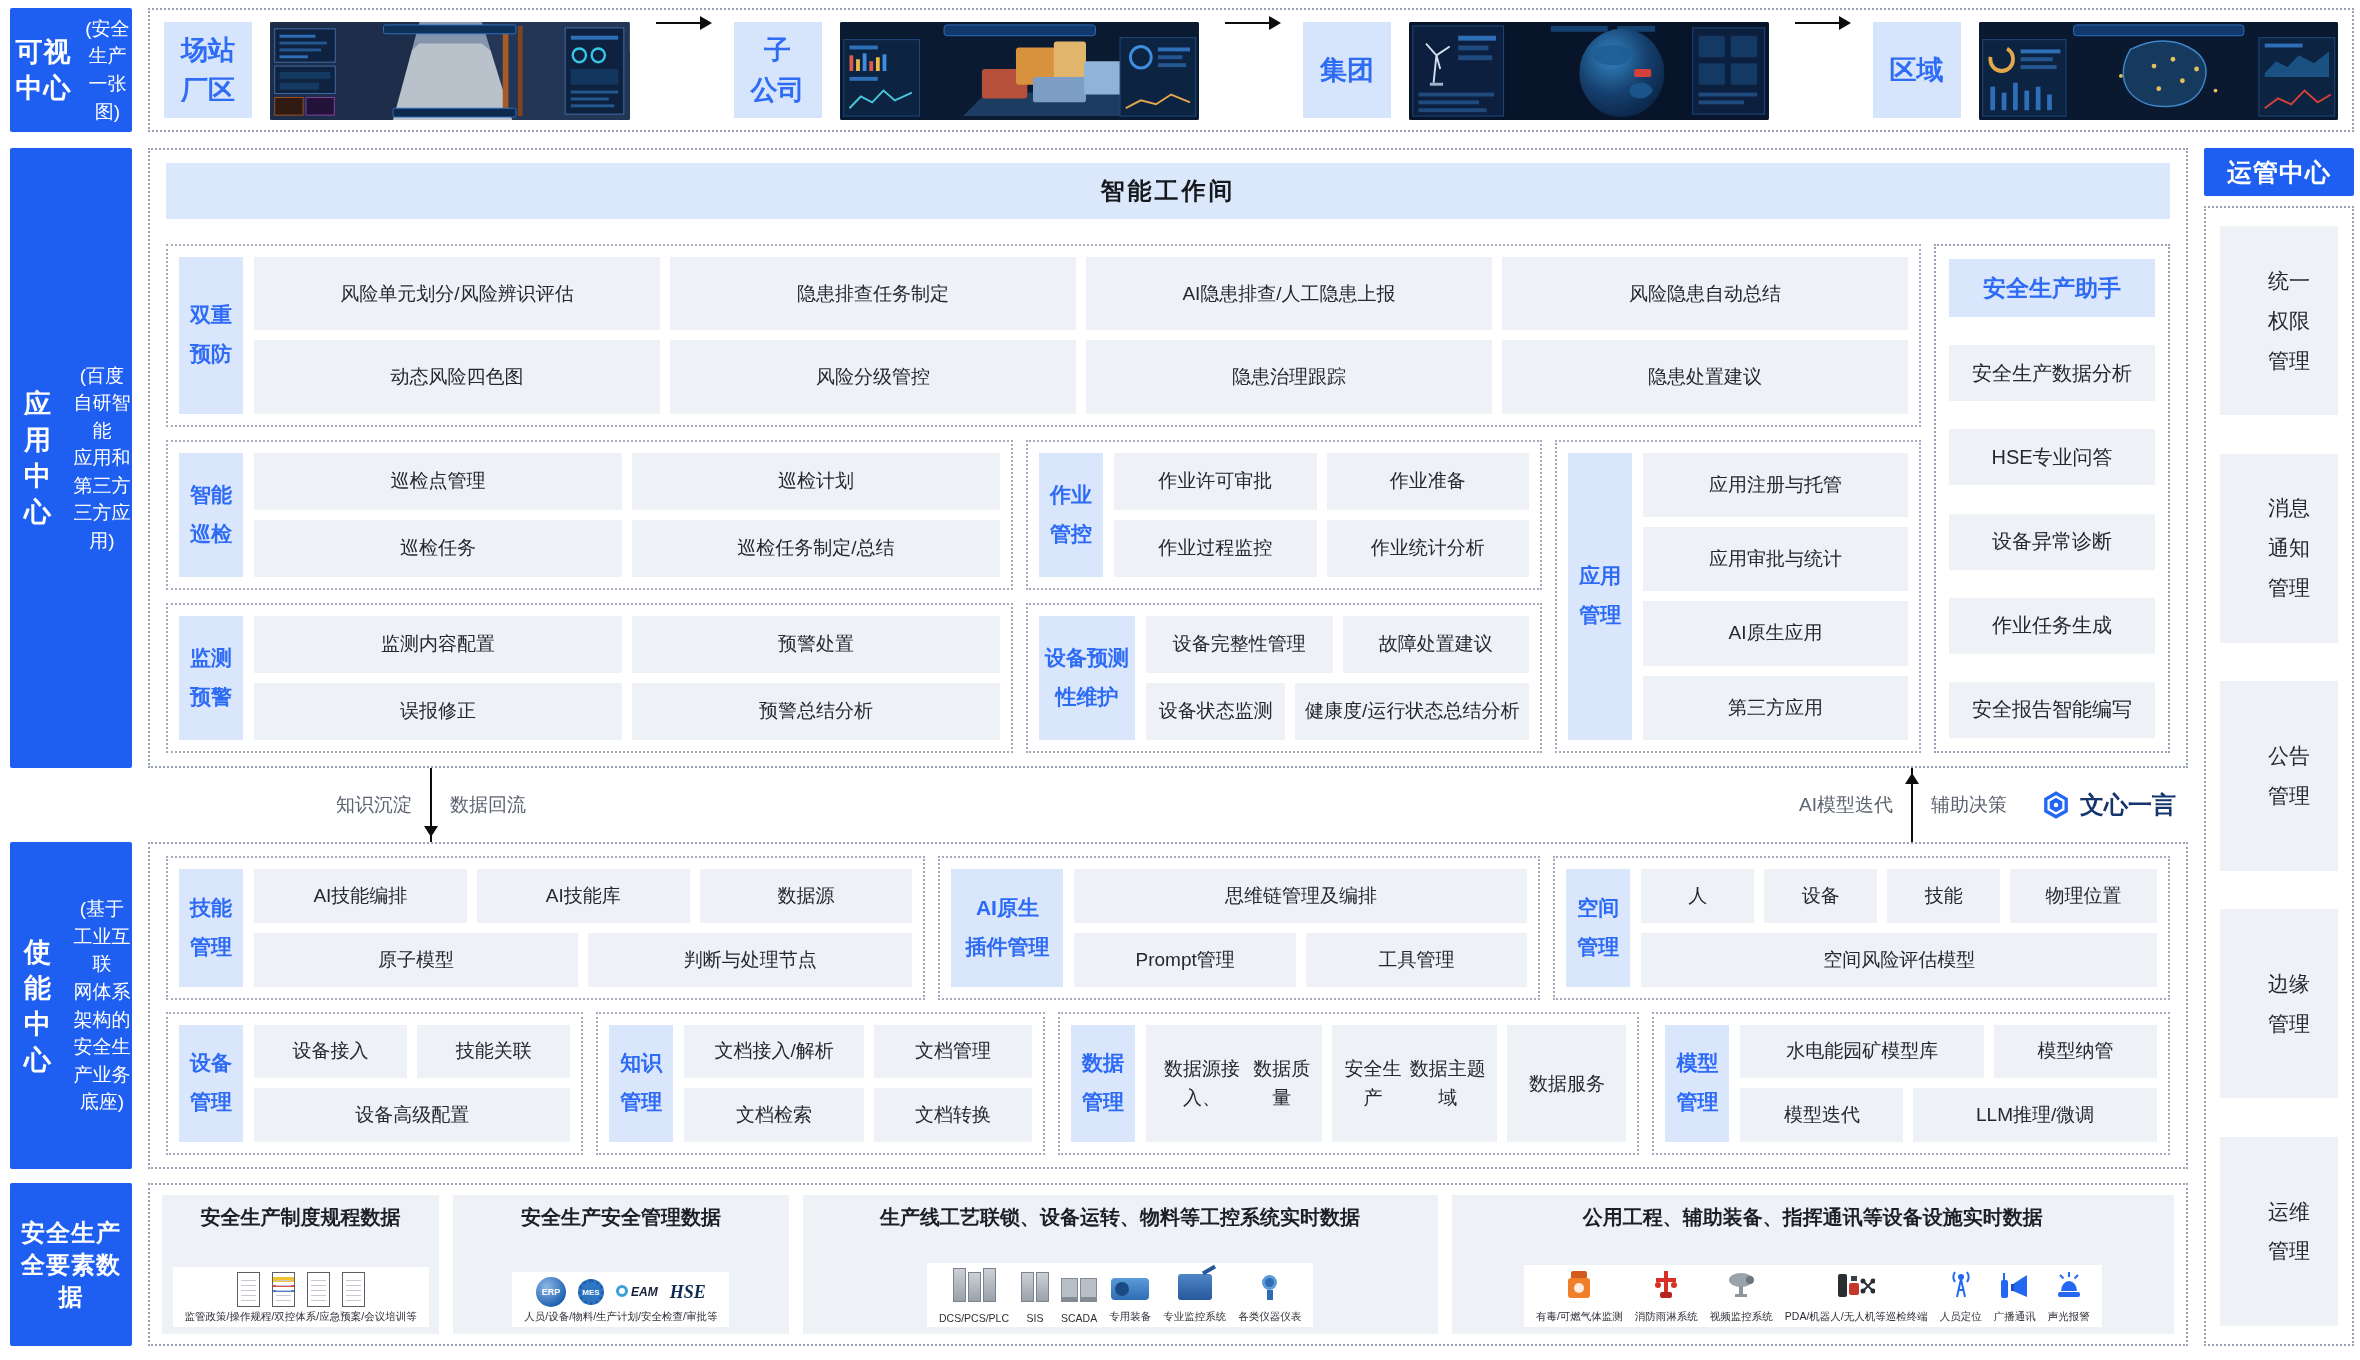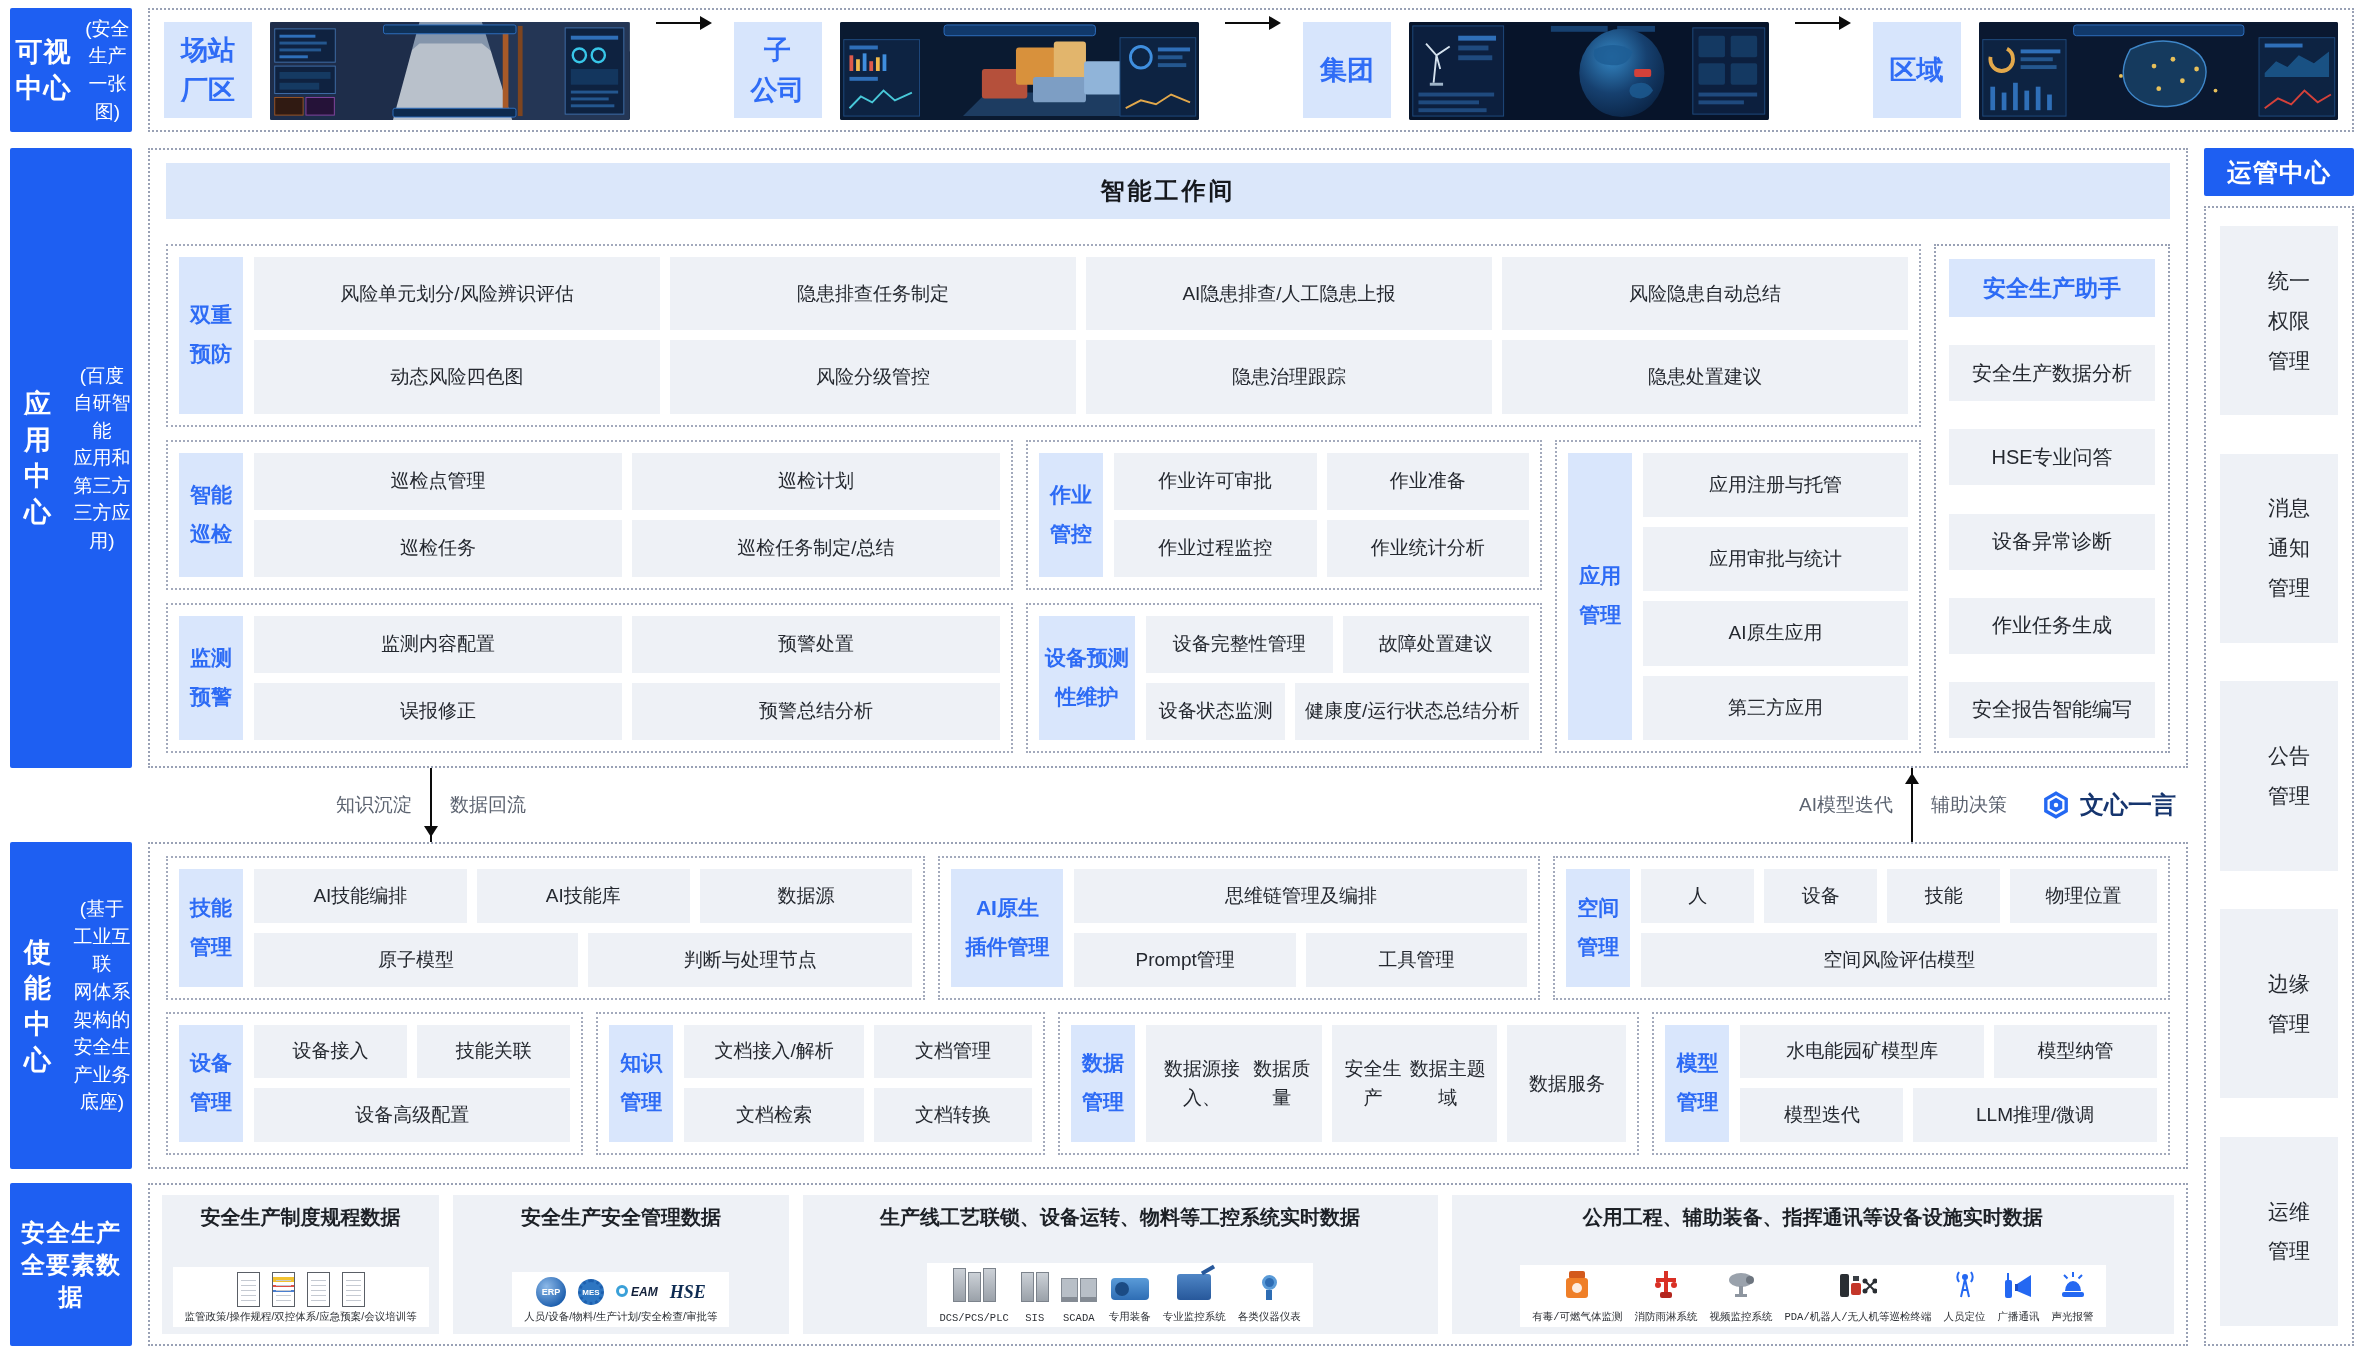--- a/index.html
+++ b/index.html
@@ -78,21 +78,21 @@
 
   
   .bottom { padding:10px 12px; display:flex; gap:14px; }
   .data-box { display:flex; flex-direction:column; align-items:center; justify-content:space-between;
               background:#eef1f6; padding:9px 8px 7px; gap:5px; min-width:0; }
   .fb270{flex:270;} .fb330{flex:330;} .fb640{flex:640;} .fb730{flex:730;}
   .db-title { font-size:20px; font-weight:bold; color:#1c2averted026; color:#1c2026; white-space:nowrap; }
   .icon-panel { background:#fff; display:flex; flex-direction:column; align-items:center; padding:5px 12px 3px; gap:3px; min-width:0; }
   .icons-row { display:flex; align-items:flex-end; gap:12px; }
   .caption { font-size:10.5px; color:#2c2f34; white-space:nowrap; }
-  .iconunit { display:flex; flex-direction:column; align-items:center; gap:10px;font-family:Liberation Mono, monospace; }
+  .iconunit { display:flex; flex-direction:column; align-items:center; gap:10px; }
   .ilabel { font-size:10.5px; color:#2c2f34; white-space:nowrap; }
 
   .doc { width:23px; height:35px; background:#fff; border:1px solid #5a5f66; position:relative; overflow:hidden; }
   .doc::after { content:''; position:absolute; left:3px; right:3px; top:7px; height:22px;
                 background:repeating-linear-gradient(180deg,#c5cad2 0 1px,transparent 1px 5px); }
   .doc.colored::before { content:''; position:absolute; inset:0;
       background:linear-gradient(180deg,#fff 0 12%,#f2c230 12% 27%,#fff 27% 36%,#e04f44 36% 42%,#fff 42% 52%,#4a7fd0 52% 58%,#fff 58%); }
   .sphere { width:30px; height:30px; border-radius:50%; background:radial-gradient(circle at 35% 32%,#8db9e8,#1d5fae 75%);
             color:#fff; font-size:9px; font-weight:bold; display:flex; align-items:center; justify-content:center; }
   .gear { width:26px; height:26px; border-radius:50%; border:3px dotted #1d5fae; background:#2e76c2; color:#fff;

